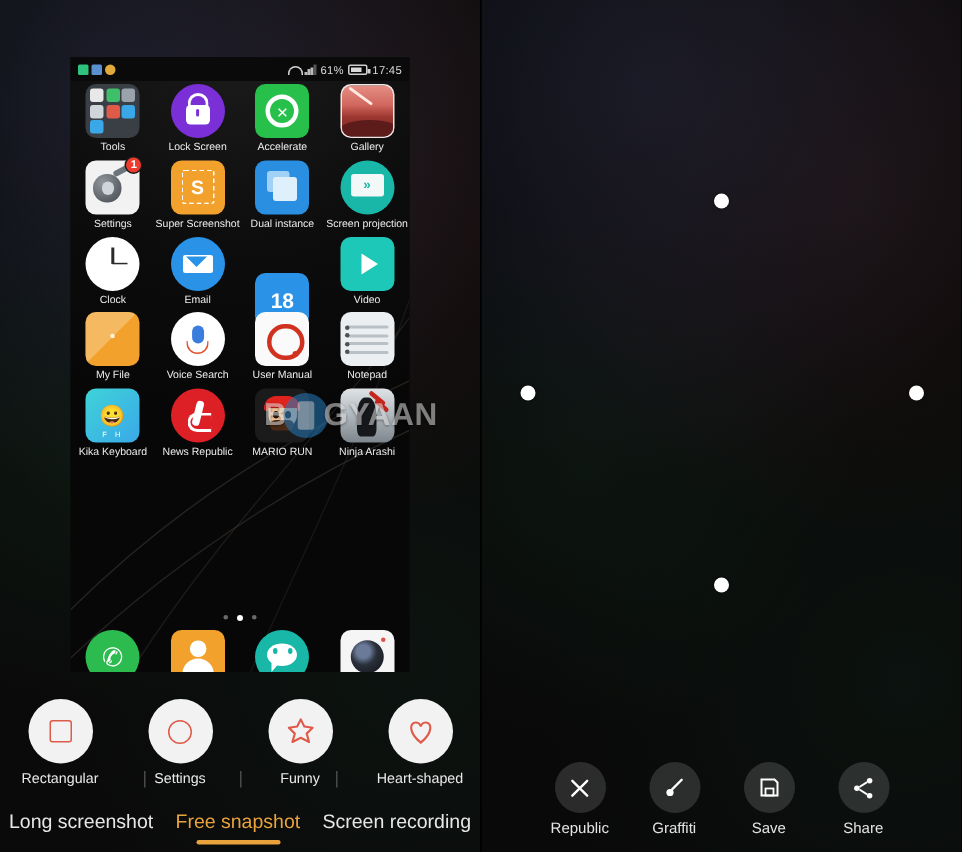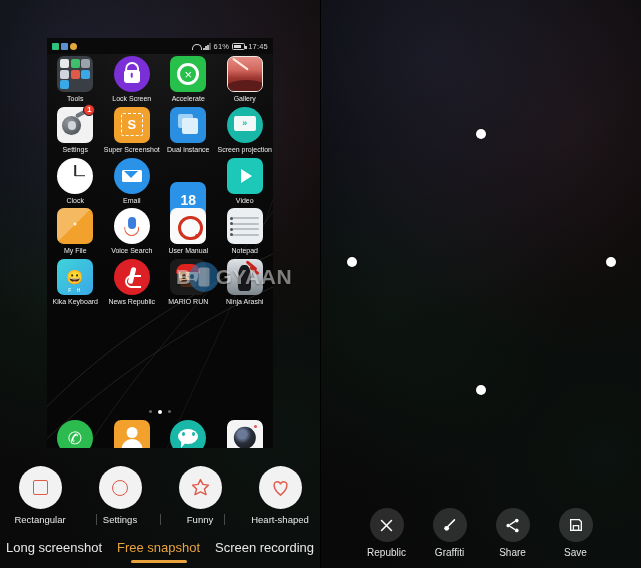--- a/index.html
+++ b/index.html
@@ -586,38 +586,38 @@
         <div class="action-circle">
           <svg width="17" height="17" viewBox="0 0 24 24">
             <path d="M19 4 L10 13" stroke="#fff" stroke-width="2.2" stroke-linecap="round"></path>
             <circle cx="8" cy="16" r="3.4" fill="#fff"></circle>
           </svg>
         </div>
         <div class="action-label">Graffiti</div>
       </div>
       <div class="action">
         <div class="action-circle">
+          <svg width="16" height="16" viewBox="0 0 24 24">
+            <path d="M4 4 H17 L20 7 V20 H4 Z" fill="none" stroke="#fff" stroke-width="2"></path>
+            <rect x="8" y="13" width="8" height="7" fill="none" stroke="#fff" stroke-width="1.8"></rect>
+          </svg>
+        </div>
+        <div class="action-label">Save</div>
+      </div>
+      <div class="action">
+        <div class="action-circle">
           <svg width="17" height="17" viewBox="0 0 24 24">
             <circle cx="18" cy="5" r="2.6" fill="#fff"></circle>
               <circle cx="6" cy="12" r="2.6" fill="#fff"></circle>
             <circle cx="18" cy="19" r="2.6" fill="#fff"></circle>
             <path d="M8.4 10.8 L15.6 6.2 M8.4 13.2 L15.6 17.8" stroke="#fff" stroke-width="1.8"></path>
           </svg>
         </div>
         <div class="action-label">Share</div>
       </div>
-      <div class="action">
-        <div class="action-circle">
-          <svg width="16" height="16" viewBox="0 0 24 24">
-            <path d="M4 4 H17 L20 7 V20 H4 Z" fill="none" stroke="#fff" stroke-width="2"></path>
-            <rect x="8" y="13" width="8" height="7" fill="none" stroke="#fff" stroke-width="1.8"></rect>
-          </svg>
-        </div>
-        <div class="action-label">Save</div>
-      </div>
     </div>
   </div>
 
   <div class="divider"></div>
 
   <div class="watermark">
     <span class="wm-text">B</span>
     <span class="wm-badge"></span>
     <span class="wm-text">GYAAN</span>
   </div>

